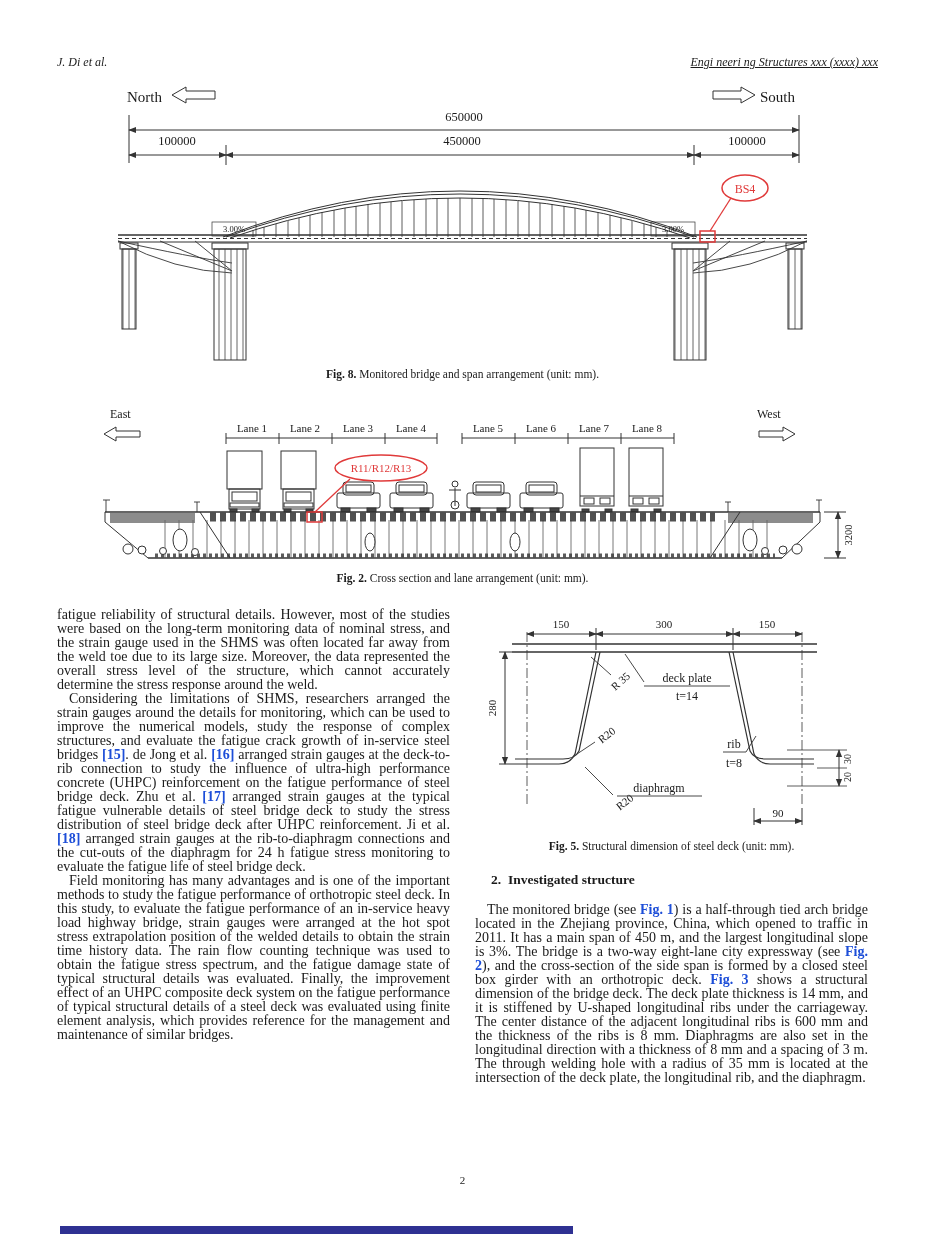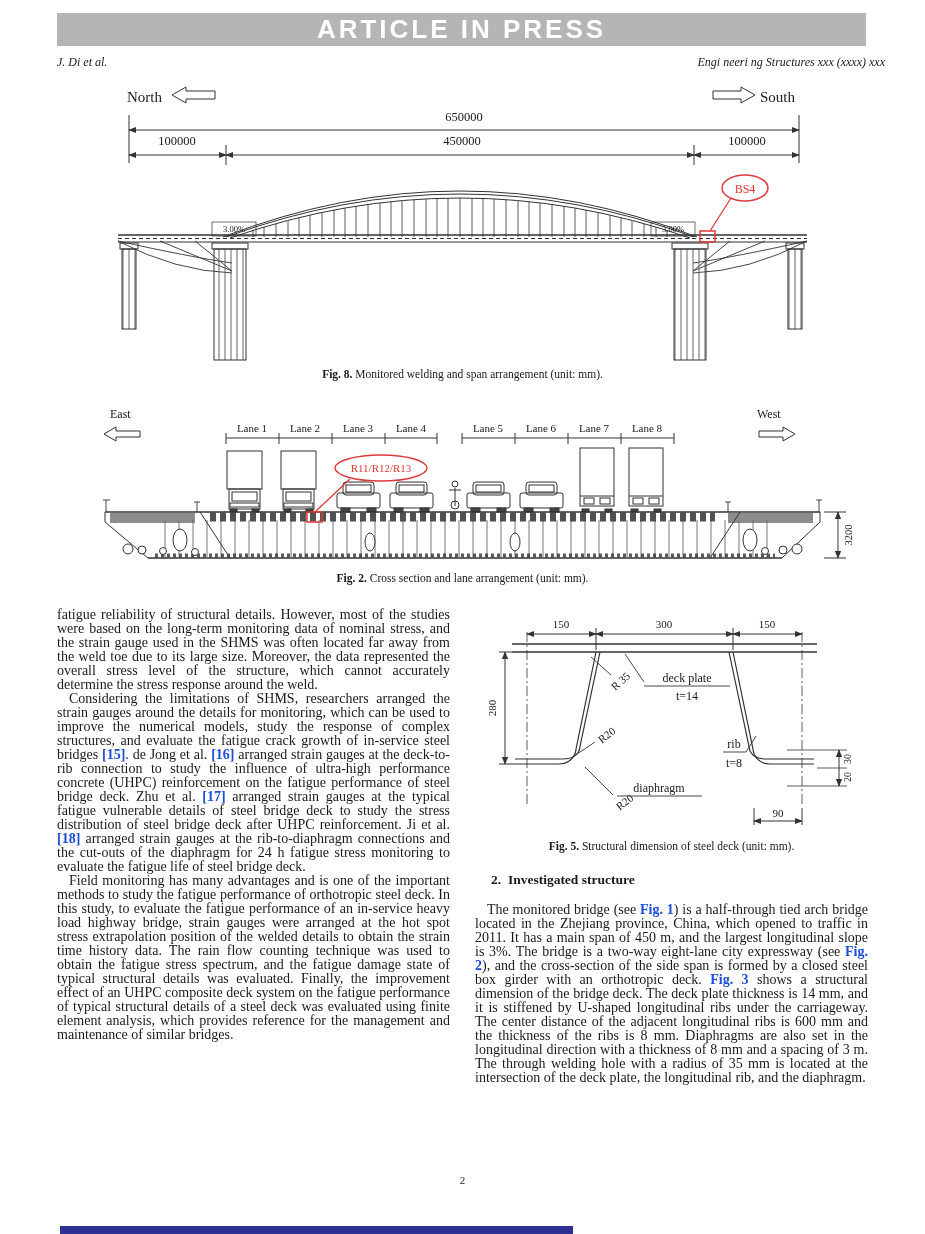--- a/index.html
+++ b/index.html
@@ -3,41 +3,40 @@
 <meta charset="utf-8">
 <style>
   html,body{margin:0;padding:0;background:#fff;}
   .page{position:relative;width:925px;height:1234px;background:#ffffff;overflow:hidden;
         font-family:"Liberation Serif",serif;color:#1a1a1a;}
   .banner{position:absolute;left:57px;top:13px;width:809px;height:33px;background:#b5b5b5;
           color:#ffffff;font-family:"Liberation Sans",sans-serif;font-weight:bold;
           font-size:26px;letter-spacing:3px;text-align:center;line-height:33px;}
   .hdr{position:absolute;top:55px;font-style:italic;font-size:12px;}
   .hdr-left{left:57px;}
-  .hdr-right{right:40px;text-align:center;}
+  .hdr-right{right:47px;text-align:center;text-decoration:underline;}
   .figsvg{position:absolute;}
   .caption{position:absolute;text-align:center;font-size:11.5px;}
   .cap-label{font-weight:bold;}
   .col{position:absolute;width:393px;font-size:14px;line-height:14px;text-align:justify;}
   .col p{margin:0;text-indent:12px;}
   .col p.noind{text-indent:0;}
   .ref{color:#1d4ed8;cursor:pointer;font-weight:bold;}
   .heading{position:absolute;left:475px;width:393px;font-weight:bold;font-size:13.5px;}
   .pageno{position:absolute;left:0;top:1174px;width:925px;text-align:center;font-size:11px;}
   .footerbar{position:absolute;left:60px;top:1226px;width:513px;height:8px;background:#2e3192;}
   svg text{font-family:"Liberation Serif",serif;fill:#1a1a1a;}
   svg .red{stroke:#e03a3a;fill:none;}
   svg text.redtxt{fill:#e03a3a;}
 </style>
 </head>
 <body>
 
 <div class="page">
 
-  <div class="banner">ARTICLE IN PRESS</div>
   <div class="hdr hdr-left">J. Di et al.</div>
   <div class="hdr hdr-right">Engi neeri ng Structures xxx (xxxx) xxx</div>
 
   <svg class="figsvg" style="left:60px;top:85px;" width="805" height="280" viewBox="0 0 805 280">
     <defs>
       <marker id="arr" viewBox="0 0 10 10" refX="9" refY="5" markerWidth="8" markerHeight="8" orient="auto-start-reverse">
         <path d="M0,1L10,5L0,9z" fill="#333"></path>
       </marker>
       <pattern id="pierhatch" width="6" height="10" patternUnits="userSpaceOnUse">
         <line x1="3" y1="0" x2="3" y2="10" stroke="#555" stroke-width="0.9"></line>
@@ -90,21 +89,21 @@
       <rect x="591" y="137" width="44" height="14" stroke-width="0.7"></rect>
       <text x="613" y="147" font-size="8.5" text-anchor="middle" stroke="none" fill="#1a1a1a">3.00%</text>
 
       <ellipse cx="685" cy="103" rx="23" ry="13" class="red" stroke-width="1.5"></ellipse>
       <text x="685" y="108" font-size="12" text-anchor="middle" class="redtxt" stroke="none">BS4</text>
       <line x1="671" y1="113" x2="650" y2="146" class="red" stroke-width="1.3"></line>
       <rect x="640" y="146" width="15" height="11" class="red" stroke-width="1.5"></rect>
     </g>
   </svg>
   <div class="caption" style="left:60px;top:368px;width:805px;">
-    <span class="cap-label">Fig. 8.</span><span> Monitored welding and span arrangement (unit: mm).</span>
+    <span class="cap-label">Fig. 8.</span><span> Monitored bridge and span arrangement (unit: mm).</span>
   </div>
 
   <svg class="figsvg" style="left:60px;top:400px;" width="805" height="200" viewBox="0 0 805 200">
     <defs>
       <pattern id="vst" width="14" height="40" patternUnits="userSpaceOnUse">
         <line x1="7" y1="0" x2="7" y2="40" stroke="#555" stroke-width="0.8"></line>
       </pattern>
       <g id="tk" stroke="#333" stroke-width="1" fill="none">
         <rect x="0" y="0" width="35" height="38"></rect>
         <rect x="2" y="38" width="31" height="20"></rect>

